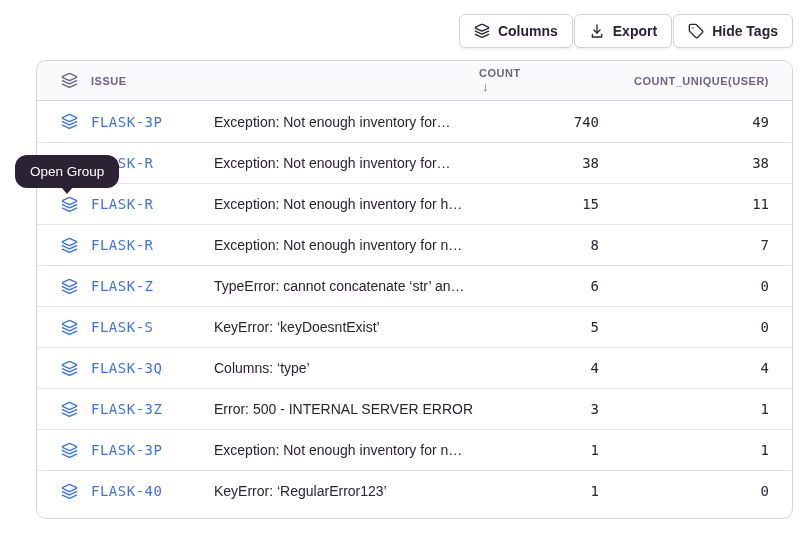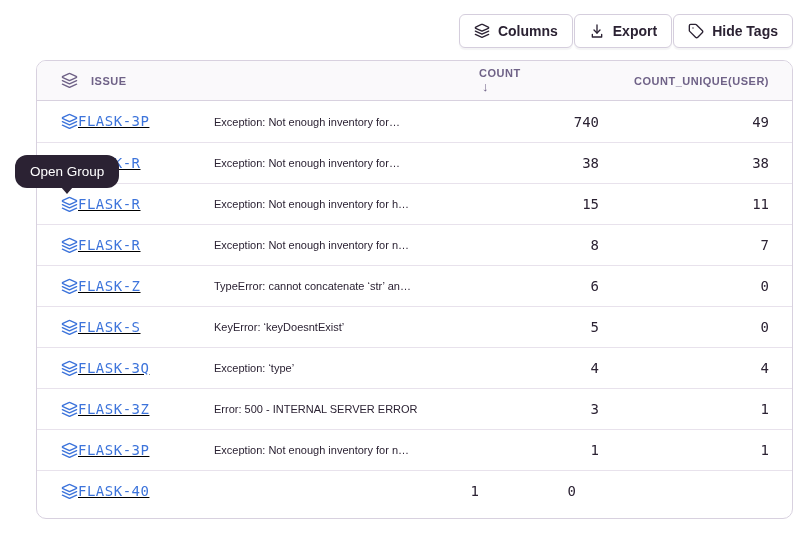--- a/index.html
+++ b/index.html
@@ -30,27 +30,27 @@
     font-size: 11px; font-weight: 700; letter-spacing: 0.5px;
   }
   .th-issue { display: flex; align-items: center; gap: 13px; padding-left: 24px; text-align: center; }
   .th-issue .icon svg, .group-btn svg { width: 17px; height: 17px; display: block; }
   .th-count { display: flex; justify-content: flex-end; align-items: flex-start; flex-direction: column; }
   .sort-arrow { width: 16px; margin-right: -16px; padding-left: 3px; font-size: 13px; font-weight: 400; letter-spacing: 0; }
   .th-unique { text-align: right; padding-right: 23px; }
 
   .row { height: 41px; }
   .row + .row { border-top: 1px solid var(--row-separator, #E8E2EC); }
-  .cell-issue { display: flex; padding-left: 24px; overflow: hidden; text-decoration: underline; }
+  .cell-issue { display: flex; align-items: center; gap: 13px; padding-left: 24px; overflow: hidden; }
   .group-btn { border: none; background: none; padding: 0; color: var(--link-blue, #3D74DB); cursor: pointer; flex: 0 0 auto; }
   .issue-link {
     font-family: "DejaVu Sans Mono", monospace; font-size: 14px; letter-spacing: 0.5px;
     color: var(--link-blue, #3D74DB); text-decoration: none; white-space: nowrap;
   }
-  .cell-title { font-size: 11px; color: var(--text-dark, #2B2233); white-space: nowrap; overflow: hidden; }
+  .cell-title { font-size: 14px; color: var(--text-dark, #2B2233); white-space: nowrap; overflow: hidden; }
   .cell-num {
     text-align: right; font-family: "DejaVu Sans Mono", monospace; font-size: 14px;
     color: var(--text-dark, #2B2233);
   }
   .cell-unique { padding-right: 23px; }
 
   
   .tooltip {
     position: absolute; left: 15px; top: 155px; height: 33px; padding: 0 15px;
     display: flex; align-items: center; z-index: 10;
@@ -218,21 +218,21 @@
 
   <div class="row grid-cols">
     <div class="cell-issue">
       <button class="group-btn">
         <svg viewBox="0 0 24 24">
               <use href="#def-layers"></use>
             </svg>
       </button>
       <a class="issue-link" href="#">FLASK-3Q</a>
     </div>
-    <div class="cell-title">Exception: ‘type’</div>
+    <div class="cell-title">Columns: ‘type’</div>
     <div class="cell-num">4</div>
     <div class="cell-num cell-unique">4</div>
   </div>
 
   <div class="row grid-cols">
     <div class="cell-issue">
       <button class="group-btn">
         <svg viewBox="0 0 24 24">
               <use href="#def-layers"></use>
             </svg>
@@ -260,20 +260,21 @@
 
   <div class="row grid-cols">
     <div class="cell-issue">
       <button class="group-btn">
         <svg viewBox="0 0 24 24">
               <use href="#def-layers"></use>
             </svg>
       </button>
       <a class="issue-link" href="#">FLASK-40</a>
     </div>
+    <div class="cell-title">KeyError: ‘RegularError123’</div>
     <div class="cell-num">1</div>
     <div class="cell-num cell-unique">0</div>
   </div>
 </div>
 </div>
 
 <div class="tooltip">
   <span>Open Group</span>
   <div class="tooltip-arrow"></div>
 </div>

